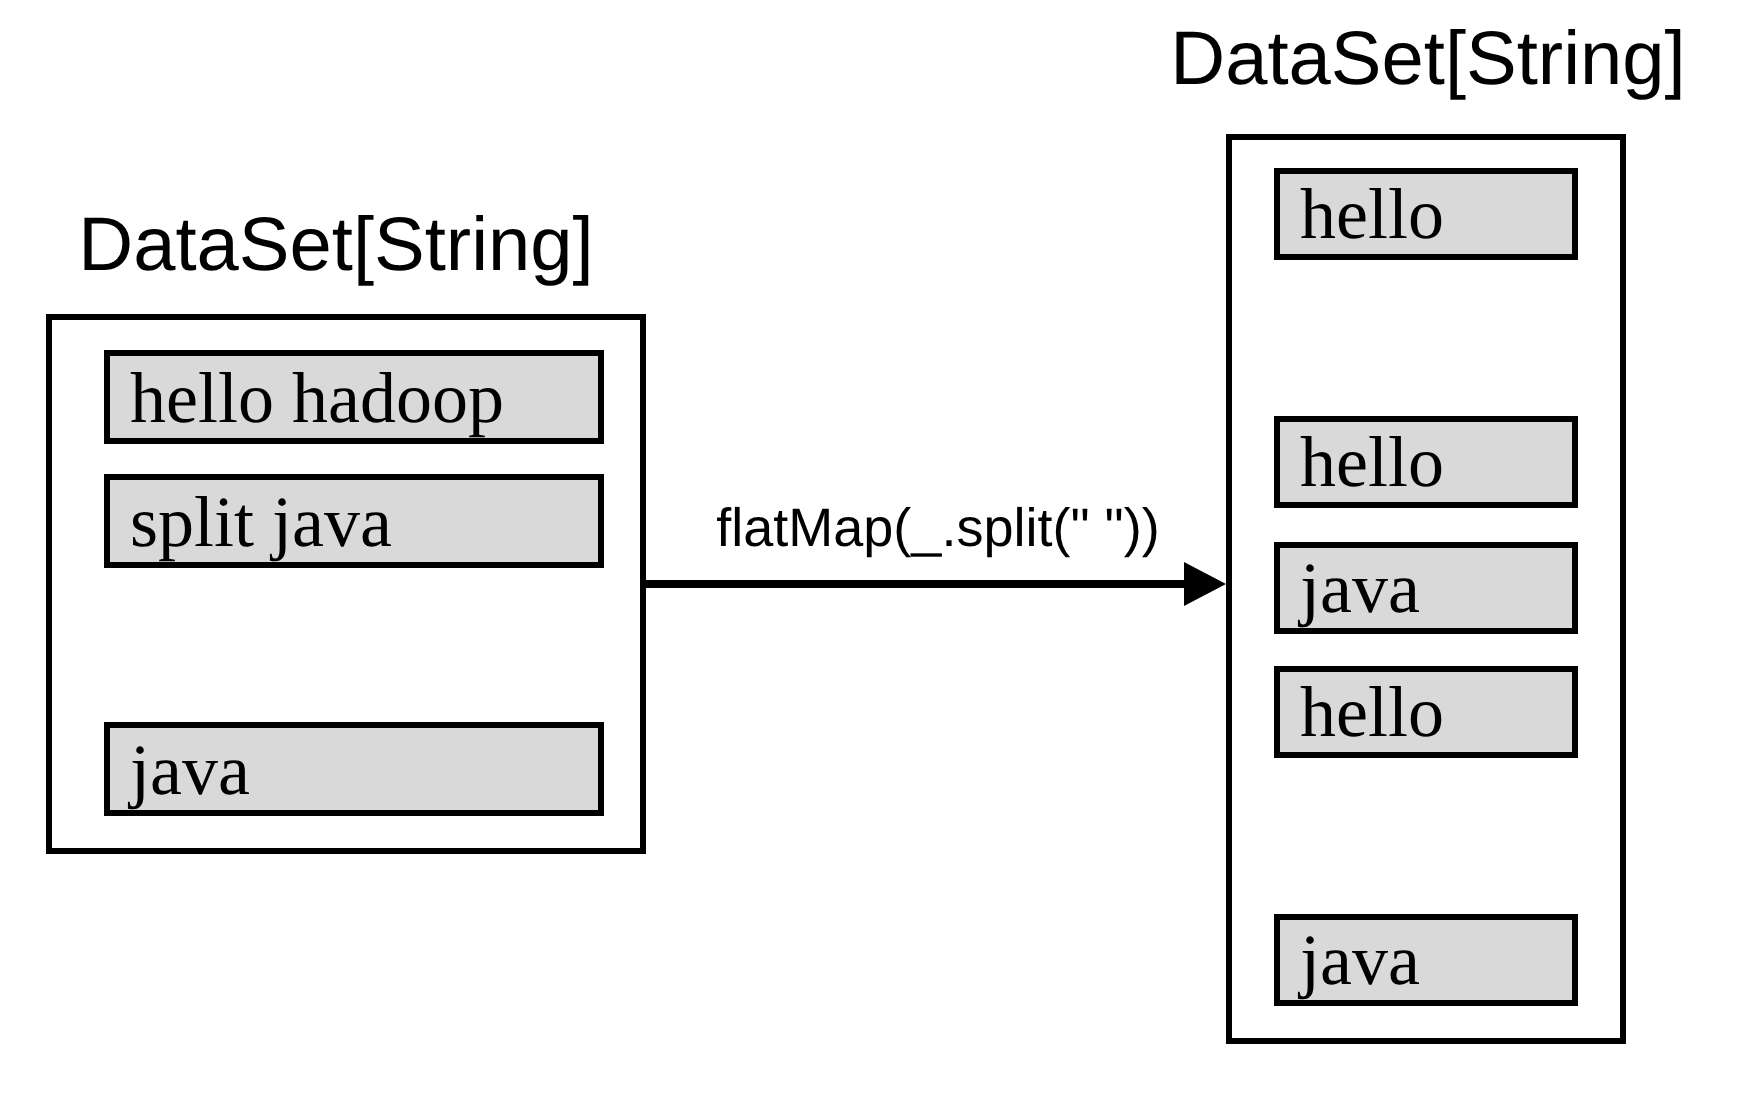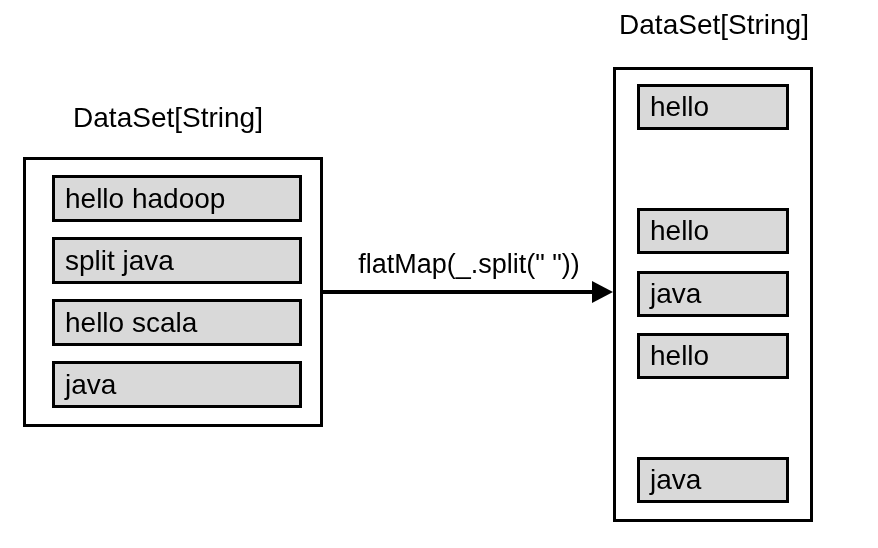--- a/index.html
+++ b/index.html
@@ -8,43 +8,44 @@
     height: 548px;
     background: #ffffff;
     font-family: "Liberation Sans", sans-serif;
     color: #000000;
     position: relative;
     overflow: hidden;
   }
   .diagram { position: absolute; inset: 0; }
   .dataset-title {
     position: absolute;
-    font-size: 28px;
+    font-size: 38px;
     line-height: 1.15;
     text-align: center;
     white-space: nowrap;
   }
   .dataset-box {
     position: absolute;
     border: 3px solid #000000;
     background: #ffffff;
     box-sizing: border-box;
   }
   .item {
     position: absolute;
     box-sizing: border-box;
     border: 3px solid #000000;
     background: #d9d9d9;
-    font-size: 28px;
+    font-size: 36px;
     line-height: 1;
     display: flex;
     align-items: center;
     padding-left: 10px;
     white-space: nowrap;
     overflow: hidden;
+    font-family: Liberation Serif, serif;
   }
   .left-item  { left: 26px; width: 250px; height: 47px; }
   .right-item { left: 21px; width: 152px; height: 46px; }
   .arrow-label {
     position: absolute;
     left: 328px;
     top: 249px;
     width: 282px;
     font-size: 27px;
     line-height: 1.15;
@@ -73,21 +74,20 @@
 </head>
 <body>
 
 <div class="diagram">
 
   <div class="dataset-title" style="left:18px;top:102px;width:300px">DataSet[String]</div>
 
   <div class="dataset-box" style="left:23px;top:157px;width:300px;height:270px">
     <div class="item left-item" style="top:15px">hello hadoop</div>
     <div class="item left-item" style="top:77px">split java</div>
-    <div class="item left-item" style="top:139px">hello scala</div>
     <div class="item left-item" style="top:201px">java</div>
   </div>
 
   <div>
     <div class="arrow-label">flatMap(_.split(" "))</div>
     <div class="arrow-line"></div>
     <div class="arrow-head"></div>
   </div>
 
   <div class="dataset-title" style="left:564px;top:9px;width:300px">DataSet[String]</div>

